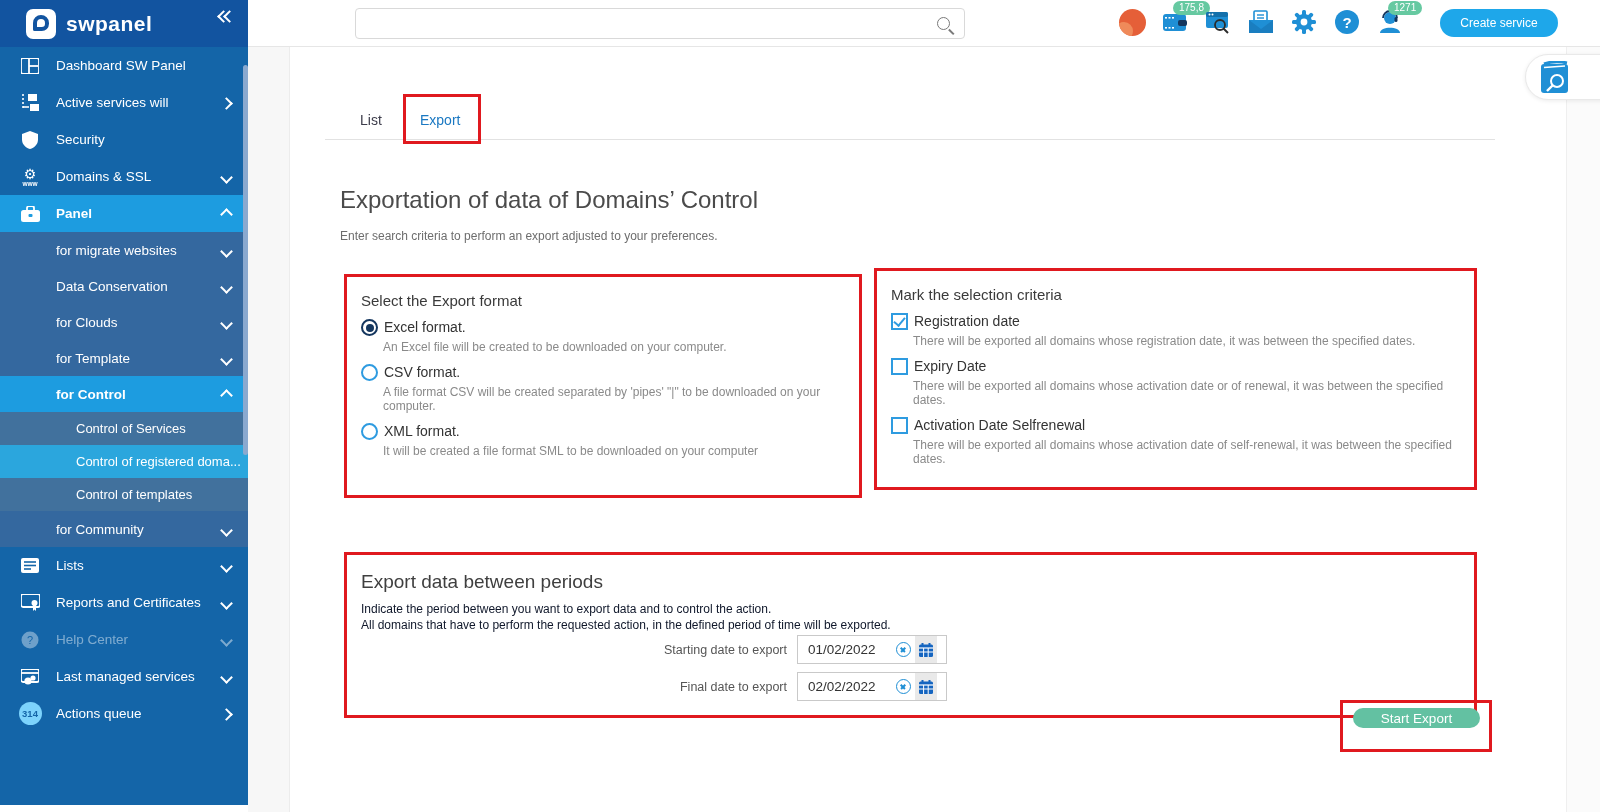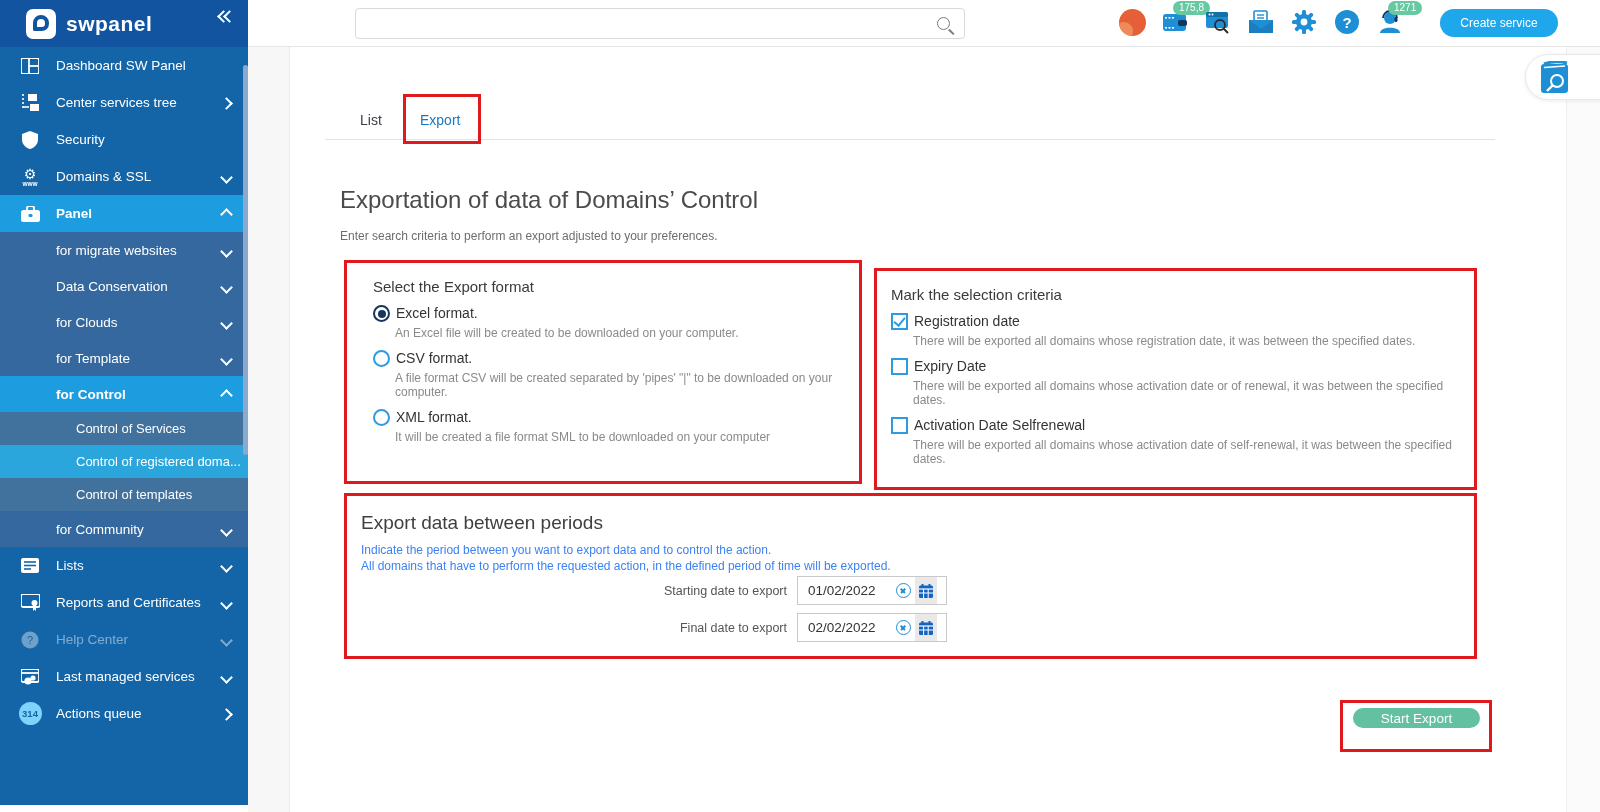--- a/index.html
+++ b/index.html
@@ -58,38 +58,38 @@
   .tab{position:absolute;font-size:14px;cursor:pointer;}
   #tab-list{left:360px;top:112px;color:#3d3d4b;}
   #tab-export{left:420px;top:112px;color:#1a78c2;}
   .red-tab-box{position:absolute;left:403px;top:94px;width:72px;height:44px;border:3px solid #e0191f;z-index:3;}
   .tab-divider{position:absolute;left:325px;top:139px;width:1170px;height:1px;background:#e2e2e2;}
 
   .page-title{position:absolute;left:340px;top:186px;font-size:24px;color:#4b4b4b;}
   .page-sub{position:absolute;left:340px;top:229px;font-size:12px;color:#6d6d6d;}
 
   .red-box{position:absolute;border:3px solid #e0191f;background:#fff;box-sizing:border-box;}
-  #box-format{left:344px;top:260px;width:518px;height:224px;padding-left:12px;}
+  #box-format{left:344px;top:274px;width:518px;height:224px;}
   #box-criteria{left:874px;top:268px;width:603px;height:222px;}
-  #box-period{left:344px;top:493px;width:1133px;height:166px;}
+  #box-period{left:344px;top:552px;width:1133px;height:166px;}
 
   .box-title{font-size:15px;color:#3a3a3a;margin:15px 0 10px 14px;}
   .opt{margin-left:14px;margin-top:7px;}
   .opt-head{display:flex;align-items:flex-start;}
   .opt-label{font-size:14px;color:#333;margin-left:6px;line-height:16px;cursor:pointer;}
   .opt-desc{font-size:12px;color:#8a8a8a;margin:4px 0 10px 22px;}
 
   .radio{width:13px;height:13px;border-radius:50%;border:2px solid #2e9be0;background:#fff;position:relative;flex:0 0 auto;cursor:pointer;}
   .radio.sel{border-color:#14365e;}
   .radio.sel::after{content:"";position:absolute;left:2.5px;top:2.5px;width:8px;height:8px;border-radius:50%;background:#14365e;}
   .cbox{width:13px;height:13px;border:2px solid #2e9be0;background:#fff;position:relative;flex:0 0 auto;cursor:pointer;}
   .cbox.chk::after{content:"";position:absolute;left:2.5px;top:0px;width:5px;height:9px;border-right:2px solid #2e9be0;border-bottom:2px solid #2e9be0;transform:rotate(40deg);}
 
   #period-title{font-size:19px;color:#3f3f3f;margin:16px 0 8px 14px;}
-  .period-desc{font-size:12px;color:#3b82f6;margin-left:14px;line-height:16px;}
+  .period-desc{font-size:12px;color:#0f172a;margin-left:14px;line-height:16px;}
   .date-row{position:absolute;display:flex;align-items:center;}
   .date-label{width:440px;text-align:right;font-size:12.5px;color:#555;}
   .date-field{width:148px;height:27px;border:1px solid #c9c9c9;margin-left:10px;display:flex;align-items:center;background:#fff;}
   .date-field input{border:none;outline:none;width:86px;font-size:13.5px;color:#333;margin-left:8px;font-family:"Liberation Sans",sans-serif;background:transparent;}
   .circle-x{width:15px;height:15px;border:1.5px solid #1f8fd5;border-radius:50%;position:relative;flex:0 0 auto;cursor:pointer;margin-right:4px;box-sizing:border-box;}
   .circle-x::before,.circle-x::after{content:"";position:absolute;left:3px;top:5.5px;width:6px;height:1.5px;background:#1f8fd5;}
   .circle-x::before{transform:rotate(45deg);}
   .circle-x::after{transform:rotate(-45deg);}
   .cal-seg{width:22px;height:27px;background:#e9e9e9;display:flex;align-items:center;justify-content:center;flex:0 0 auto;cursor:pointer;}
 
@@ -202,21 +202,21 @@
 
     <div class="row">
       <span class="ic">
         <svg width="18" height="17" viewBox="0 0 18 17">
             <rect x="7" y="0" width="9" height="7" fill="#fff"></rect>
             <rect x="9" y="10" width="9" height="7" fill="#fff"></rect>
             <line x1="2" y1="0" x2="2" y2="14" stroke="#fff" stroke-width="1.6" stroke-dasharray="2 2"></line>
             <line x1="2" y1="13" x2="8" y2="13" stroke="#fff" stroke-width="1.6"></line>
           </svg>
       </span>
-      <span class="lbl">Center services tree</span>
+      <span class="lbl">Active services will</span>
       <span class="rchev chev right"></span>
     </div>
 
     <div class="row">
       <span class="ic">
         <svg width="16" height="18" viewBox="0 0 16 18">
             <path d="M8 0 L16 3 V8.5 C16 13.5 12.5 16.6 8 18 C3.5 16.6 0 13.5 0 8.5 V3 Z" fill="#fff"></path>
           </svg>
       </span>
       <span class="lbl">Security</span>

